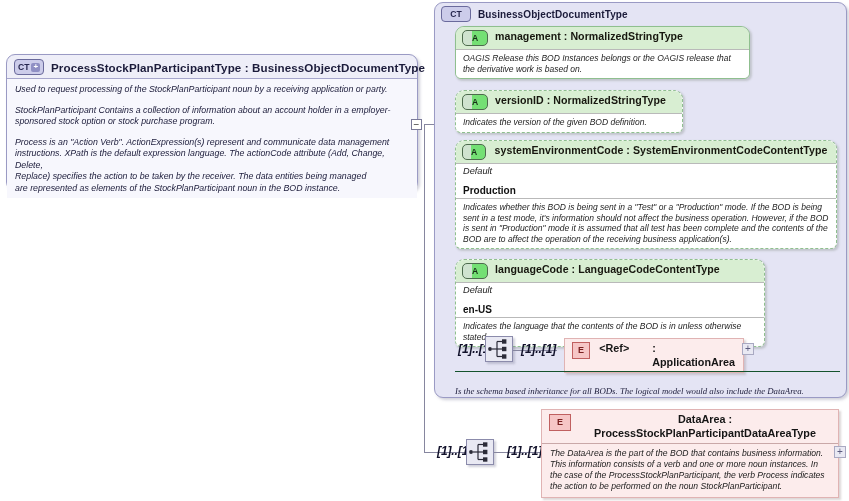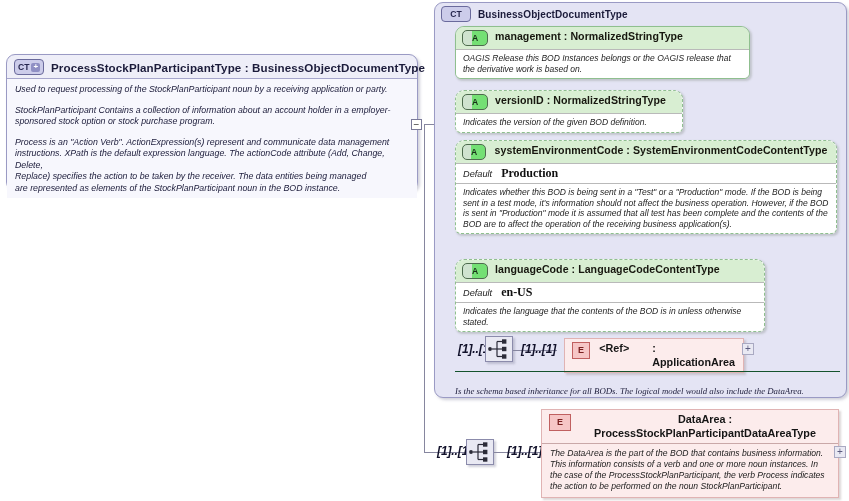--- a/index.html
+++ b/index.html
@@ -80,23 +80,24 @@
   .attr-name{
     font-size:10.6px;font-weight:bold;color:#17170f;
     line-height:13px;letter-spacing:.05px;
   }
   .attr-name.center{text-align:center;width:100%;}
   .attr-body{background:#ffffff;}
   .attr-default{
     display:flex;align-items:baseline;gap:9px;
     padding:2px 7px 2px 7px;
     border-bottom:1px solid #b9b9b9;
+    flex-direction:column;
   }
   .dl{font-size:9.2px;font-style:italic;color:#1d1d1d;}
-  .dv{font-size:12px;font-weight:bold;color:#101010;font-family:Liberation Serif, serif;}
+  .dv{font-size:10px;font-weight:bold;color:#101010;font-family:Liberation Sans, sans-serif;}
   .attr-doc{
     padding:3px 7px 4px 7px;
     font-size:8.5px;font-style:italic;color:#1e1e1e;line-height:10.6px;
   }
   .sep-top{border-top:1px solid #b9b9b9;}
 
   
   .elem{
     background:#fcecec;
     border:1px solid #e0b3b3;

